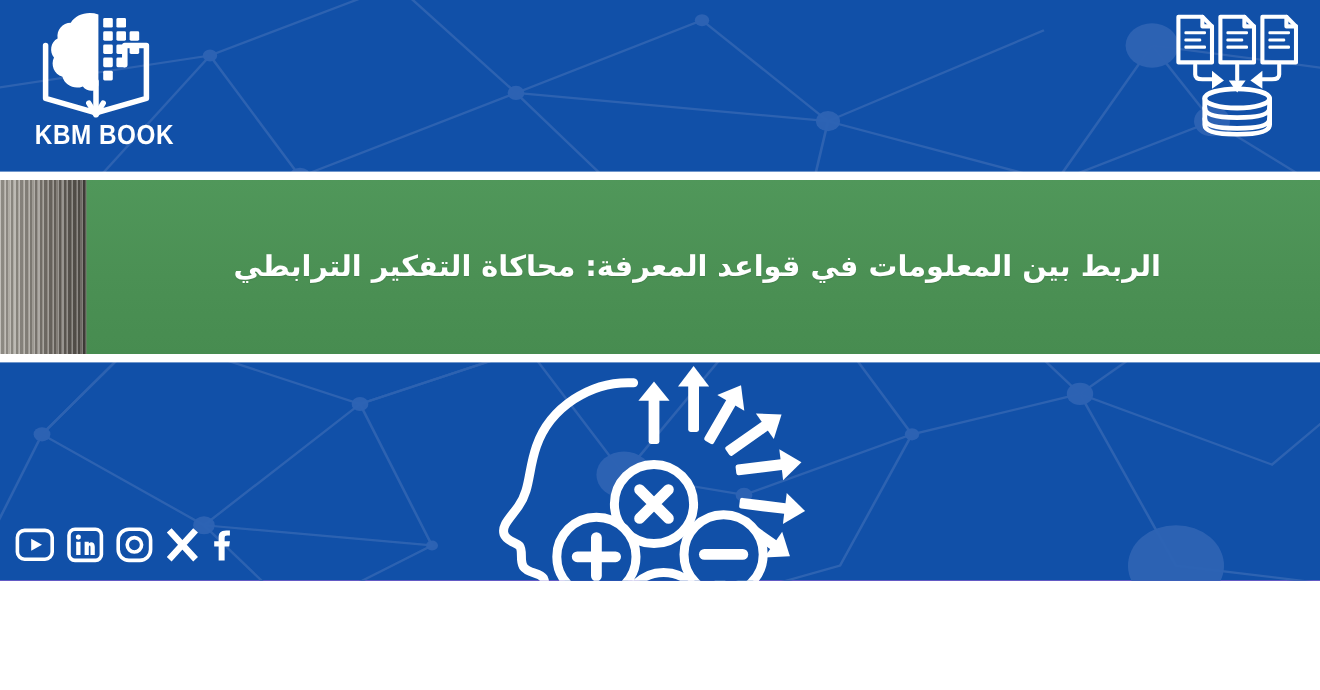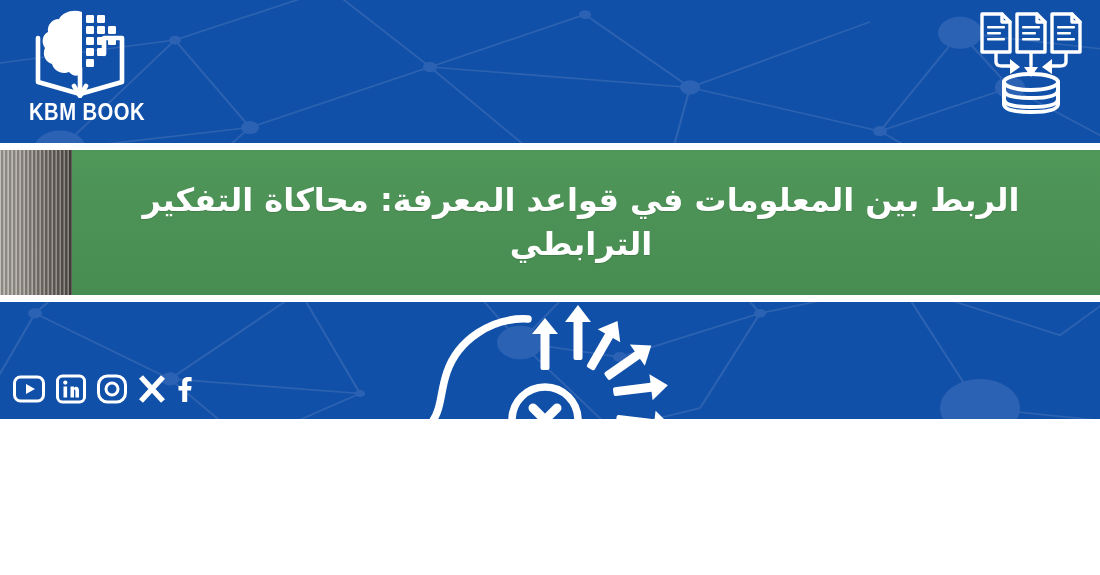--- a/index.html
+++ b/index.html
@@ -1,21 +1,21 @@
 <!DOCTYPE html>
 <html><head>
 <meta charset="utf-8">
 <style>
   * { margin:0; padding:0; box-sizing:border-box; }
   html,body { width:1100px; height:575px; overflow:hidden; background:#ffffff; }
   body { font-family:"Liberation Sans", sans-serif; }
 
   .canvas {
     position:relative;
-    width:1100px; height:419px;
+    width:1100px; height:484px;
     background:#d946ef;
     overflow:hidden;
   }
 
   
   .net { position:absolute; inset:0; width:100%; height:100%; }
 
   
   .header-band {
     position:absolute; left:0; top:0; width:1100px; height:143px;
@@ -66,21 +66,21 @@
     content:""; position:absolute; right:0; top:0; width:3px; height:100%;
     background:linear-gradient(90deg,rgba(0,0,0,0.25),rgba(0,0,0,0.05));
   }
   .title-text {
     position:relative; z-index:2;
     width:1012px;
     padding-right:26px;
     text-align:center;
     direction:rtl;
     color:#ffffff;
-    font-size:32px;
+    font-size:24px;
     font-weight:bold;
     line-height:1.36;
     font-family:"DejaVu Sans", sans-serif;
     text-shadow:0 1px 1px rgba(0,0,0,0.12);
   }
 
   
   .hero { position:absolute; left:400px; top:292px; width:330px; height:283px; }
 
   

